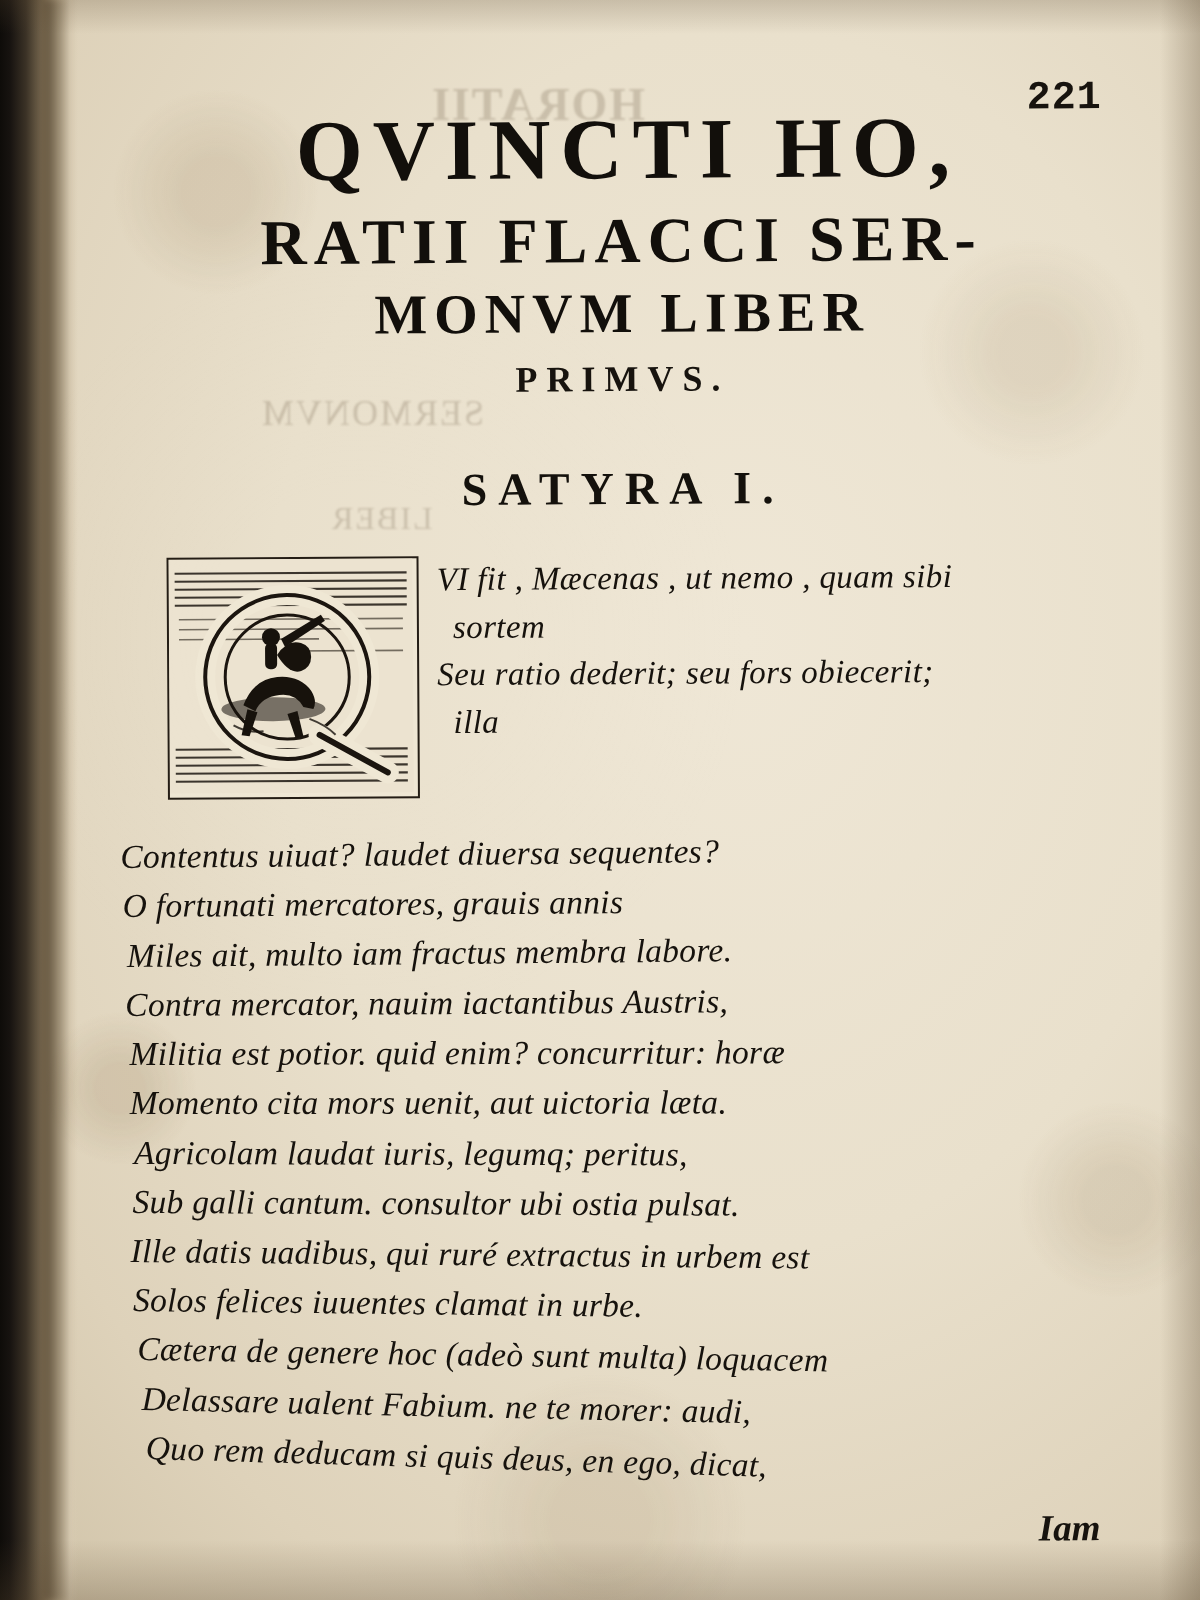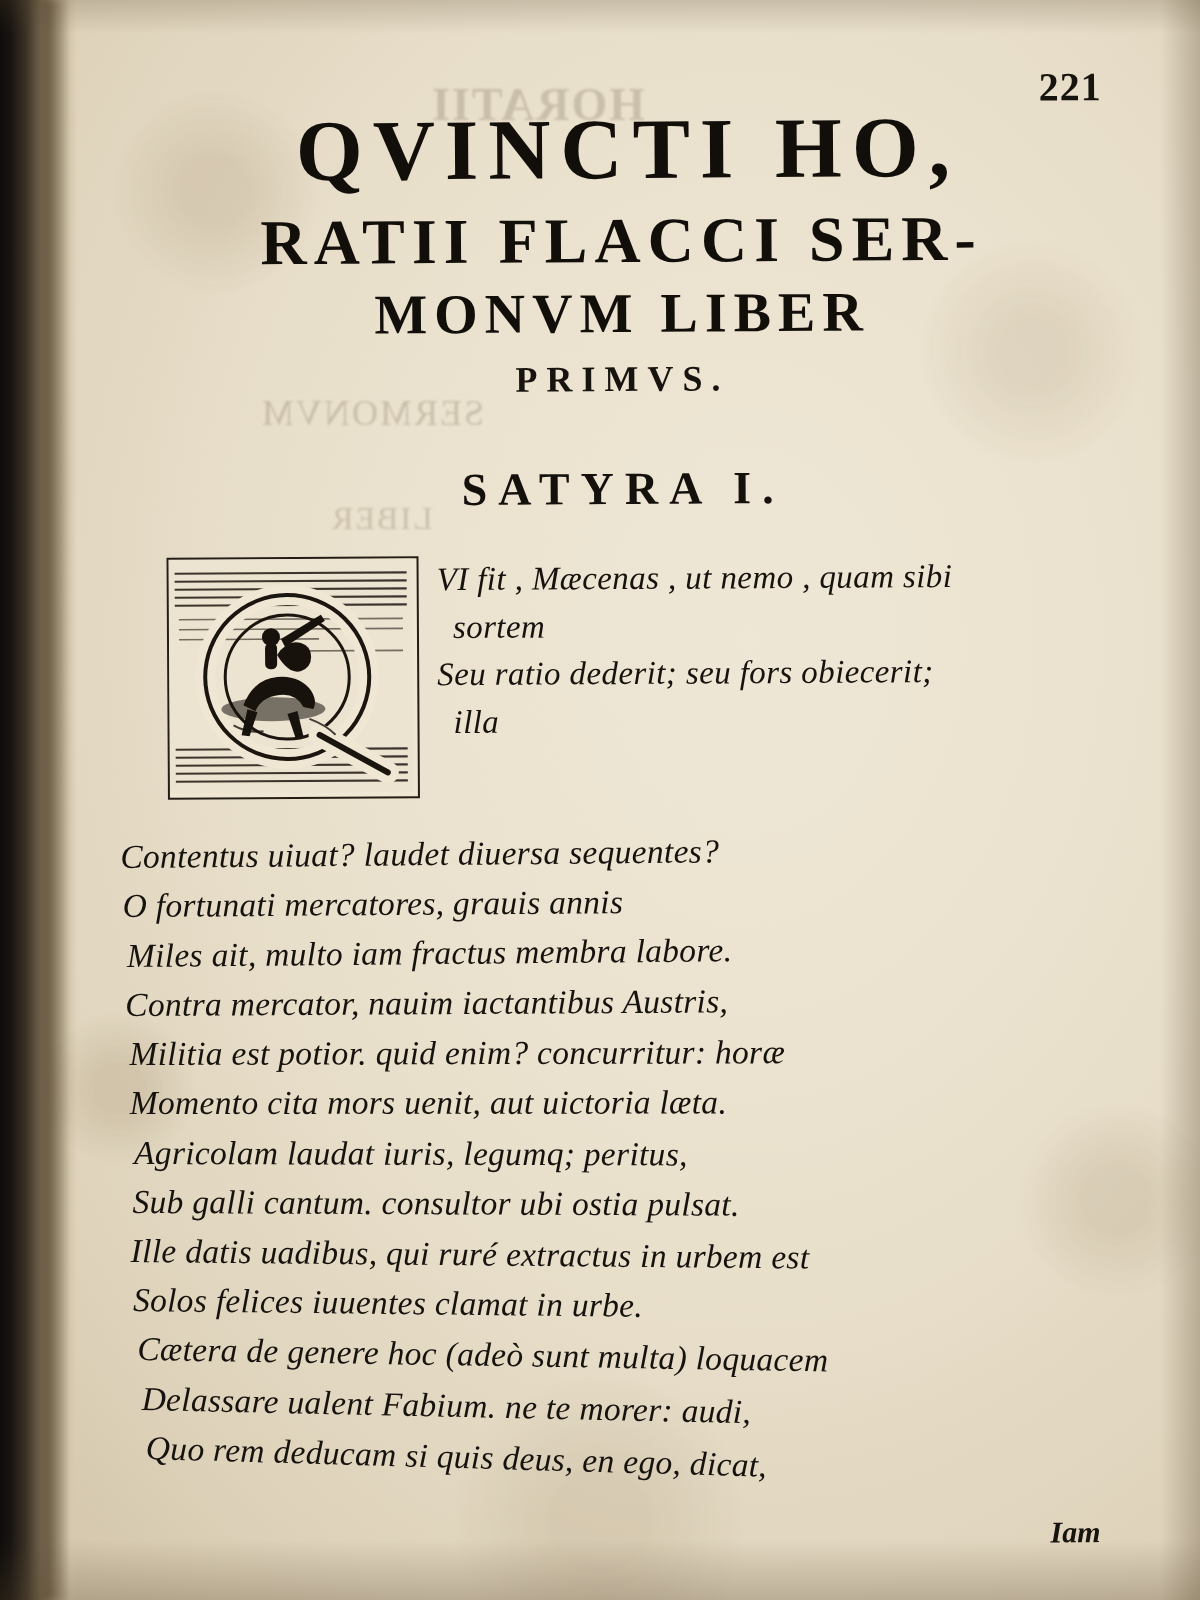--- a/index.html
+++ b/index.html
@@ -93,22 +93,22 @@
     left: 120px;
     top: 48px;
     width: 1010px;
     height: 1510px;
     color: #1b1712;
   }
 
   .folio {
     position: absolute;
     right: 24px;
-    top: 18px;
-    font-family: Liberation Serif, serif;
+    top: 30px;
+    font-family: Liberation Mono, monospace;
     font-weight: 700;
     font-size: 40px;
     letter-spacing: 1px;
     color: #17130e;
   }
 
   .title-block {
     margin-top: 58px;
     text-align: center;
   }
@@ -201,21 +201,21 @@
     white-space: nowrap;
     transform-origin: left center;
   }
   .catchword {
     position: absolute;
     right: 34px;
     bottom: 6px;
     font-family: "Liberation Serif", serif;
     font-style: italic;
     font-weight: 700;
-    font-size: 30px;
+    font-size: 37px;
     color: #17130e;
   }
 
   
   #content { transform: rotate(-0.35deg); }
 </style>
 </head>
 <body>
 
 <div id="page">

